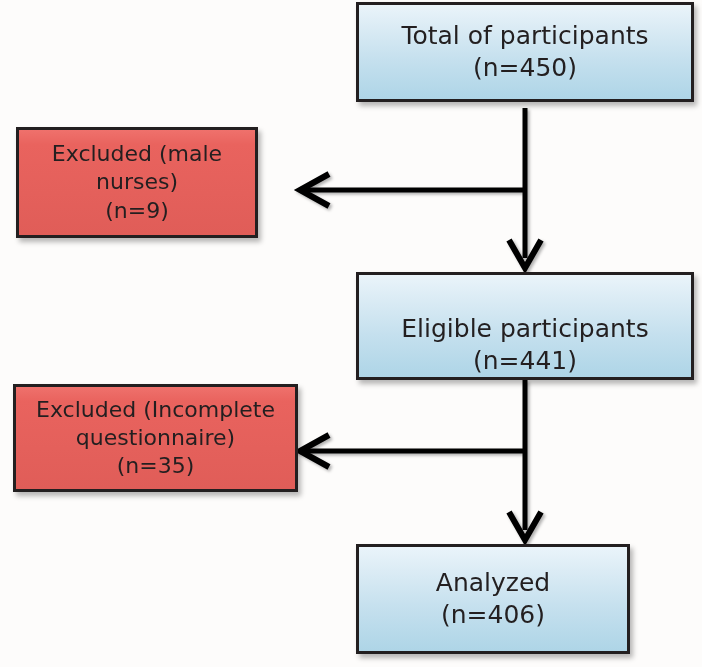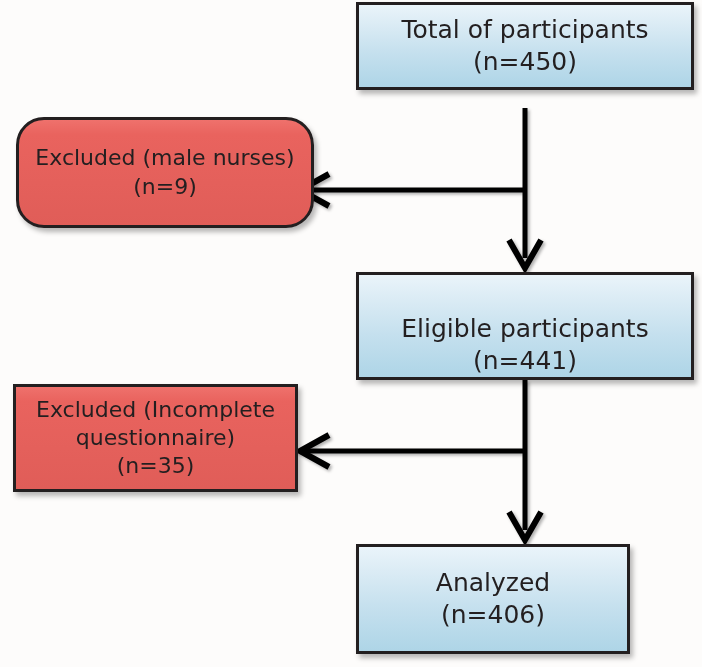--- a/index.html
+++ b/index.html
@@ -40,24 +40,24 @@
   .node.blue {
     background: linear-gradient(to bottom, #eaf4fa 0%, #dcecf5 22%, #c5e0ee 58%, #aed5e7 100%);
     font-size: 25px;
   }
 
   .node.red {
     background: linear-gradient(to bottom, #ef716c 0%, #e9635e 14%, #e4605b 60%, #e05d58 100%);
     font-size: 22px;
   }
 
-  #node-total      { left: 356px; top: 2px;   width: 338px; height: 88px; }
+  #node-total      { left: 356px; top: 2px;   width: 338px; height: 100px; }
   #node-eligible   { left: 356px; top: 272px; width: 338px; height: 108px; align-items: flex-end; }
   #node-analyzed   { left: 356px; top: 544px; width: 274px; height: 110px; }
-  #node-excluded-male   { left: 16px; top: 117px; width: 298px; height: 111px; border-radius: 28px; }
+  #node-excluded-male   { left: 16px; top: 127px; width: 242px; height: 111px; }
   #node-excluded-incomp { left: 13px; top: 384px; width: 285px; height: 108px; }
 
   .connector-layer {
     position: absolute;
     left: 0;
     top: 0;
     width: 702px;
     height: 667px;
     pointer-events: none;
   }

